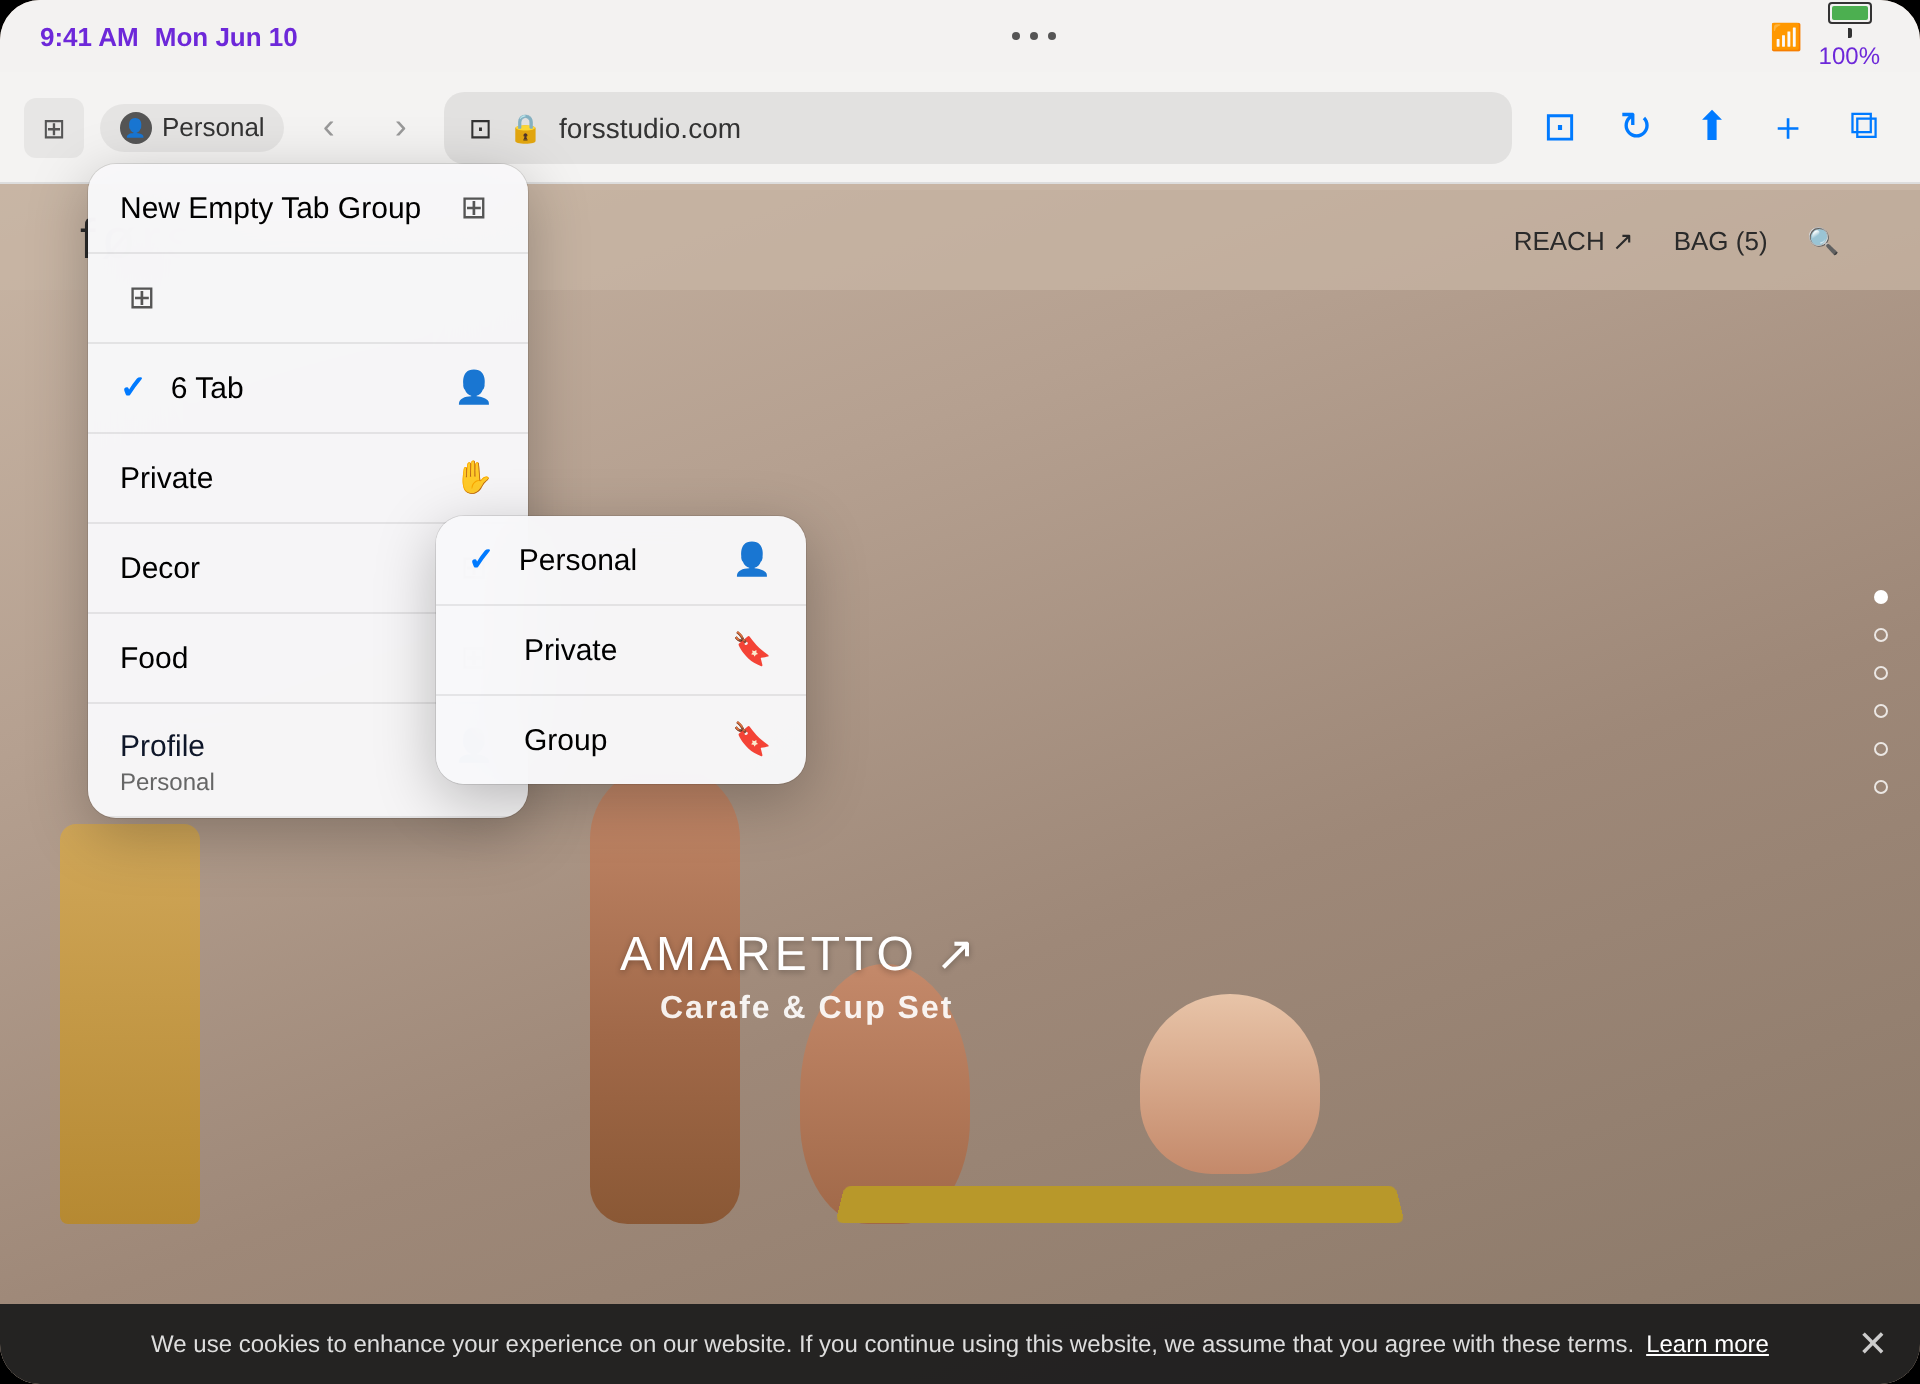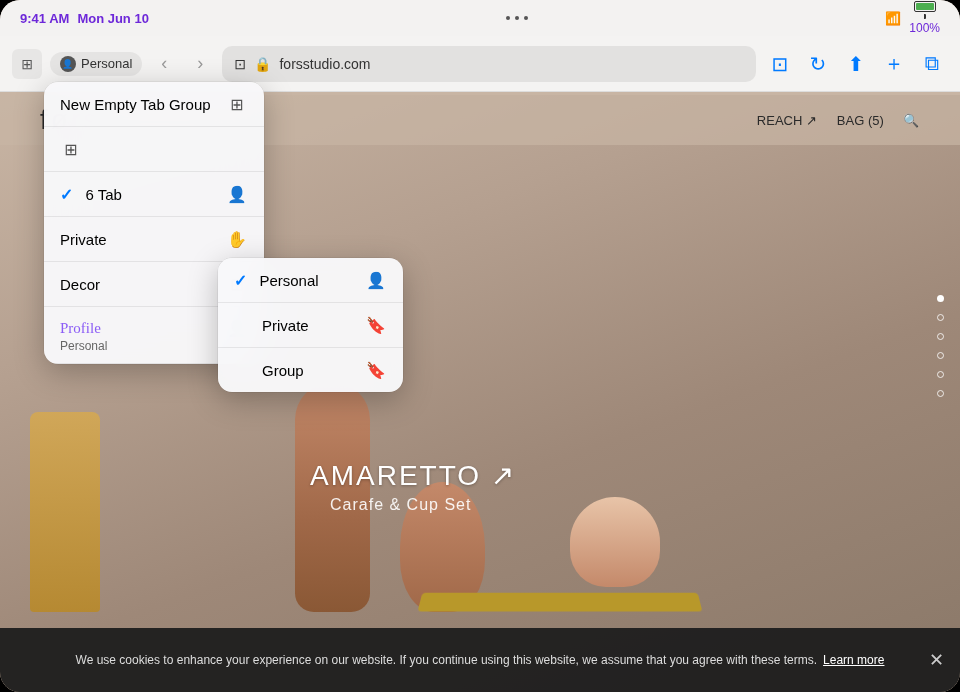--- a/index.html
+++ b/index.html
@@ -116,33 +116,33 @@
       font-size: 13px;
       color: #2a2a2a;
       font-weight: 500;
     }
 
     .website-product-title {
       position: absolute;
       bottom: 200px;
       left: 310px;
       color: white;
-      font-size: 28px;
+      font-size: 24px;
       font-weight: 500;
       letter-spacing: 2px;
       text-shadow: 0 1px 3px rgba(0,0,0,0.3);
     }
 
     .website-product-subtitle {
       position: absolute;
       bottom: 178px;
       left: 330px;
       color: rgba(255,255,255,0.9);
       font-size: 16px;
-      font-weight: 400;
+      font-weight: 700;
       letter-spacing: 1px;
     }
 
     
     .scroll-dots {
       position: absolute;
       right: 16px;
       top: 50%;
       transform: translateY(-50%);
       display: flex;
@@ -159,21 +159,21 @@
 
     .scroll-dot.active {
       background: white;
     }
 
     
     .cookie-banner {
       position: absolute;
       bottom: 0;
       left: 0; right: 0;
-      height: 64px;
+      height: 40px;
       background: rgba(30,30,30,0.95);
       display: flex;
       align-items: center;
       justify-content: center;
       gap: 6px;
       font-size: 12px;
       color: #ddd;
       padding: 0 20px;
       z-index: 5;
     }
@@ -386,23 +386,22 @@
     .menu-item-profile {
       display: flex;
       flex-direction: column;
       padding: 10px 16px;
       cursor: pointer;
       border-bottom: 0.5px solid rgba(0,0,0,0.08);
     }
 
     .menu-item-profile-title {
       font-size: 15px;
-      color: #8b5cf6;
+      color: #0f172a;
       font-weight: 400;
-      font-family: Liberation Serif, serif;
     }
 
     .menu-item-profile-sub {
       font-size: 12px;
       color: #666;
     }
 
     
     .sub-dropdown {
       position: absolute;
@@ -582,20 +581,26 @@
       <div class="menu-item-icon">✋</div>
     </div>
 
     <div class="menu-item">
       <div class="menu-item-left">
         <span>Decor</span>
       </div>
       <div class="menu-item-icon">⊞</div>
     </div>
 
+    <div class="menu-item">
+      <div class="menu-item-left">
+        <span>Food</span>
+      </div>
+      <div class="menu-item-icon">⊞</div>
+    </div>
 
     <div class="menu-item-profile">
       <div style="display:flex; align-items:center; justify-content:space-between;">
         <span class="menu-item-profile-title">Profile</span>
         <div class="menu-item-icon">👤</div>
       </div>
       <span class="menu-item-profile-sub">Personal</span>
     </div>
 
   </div>

